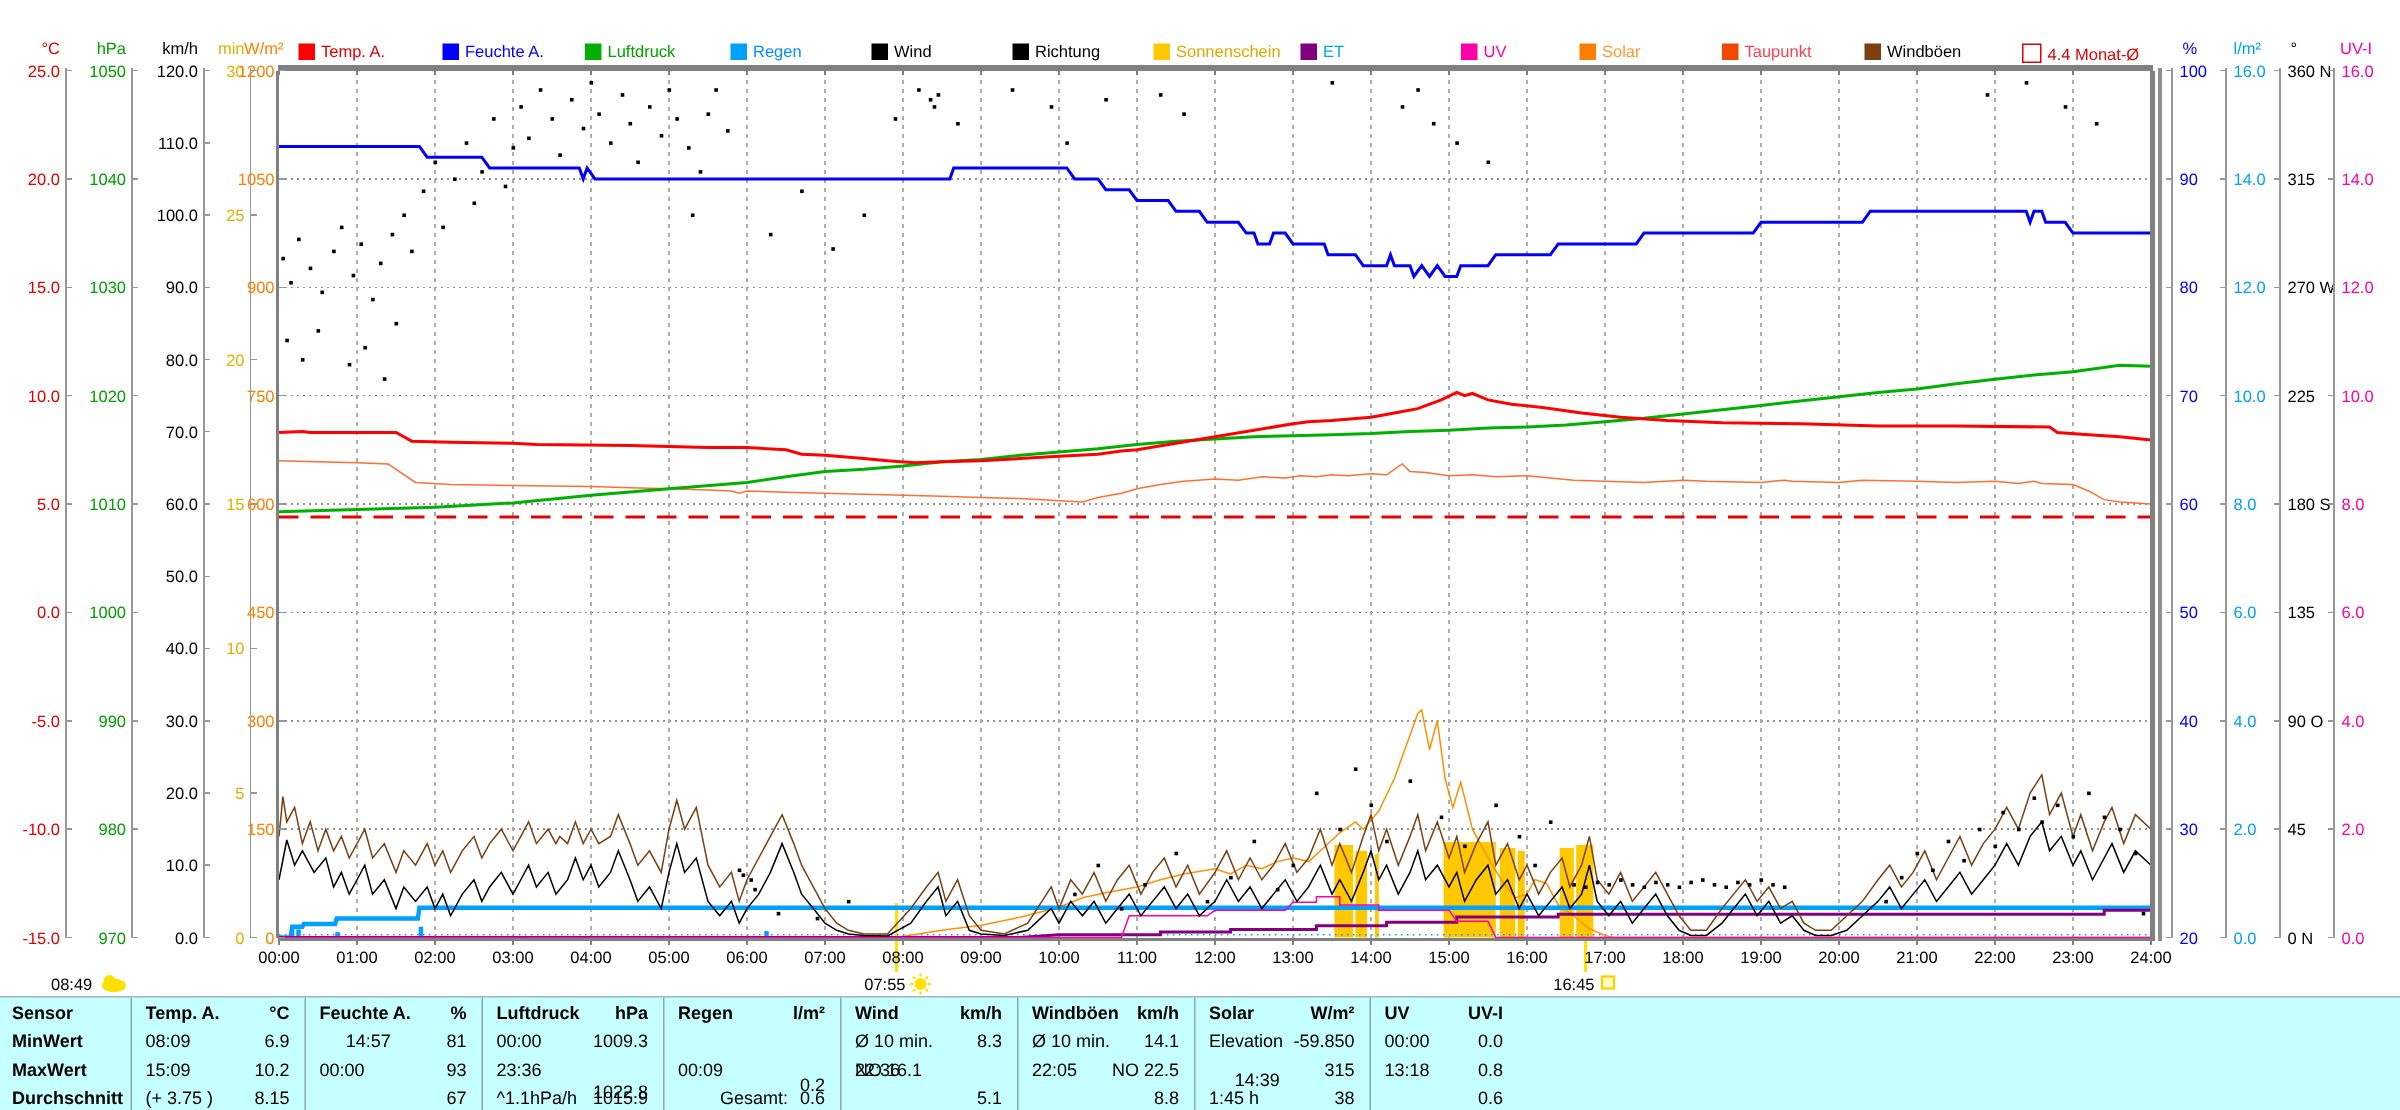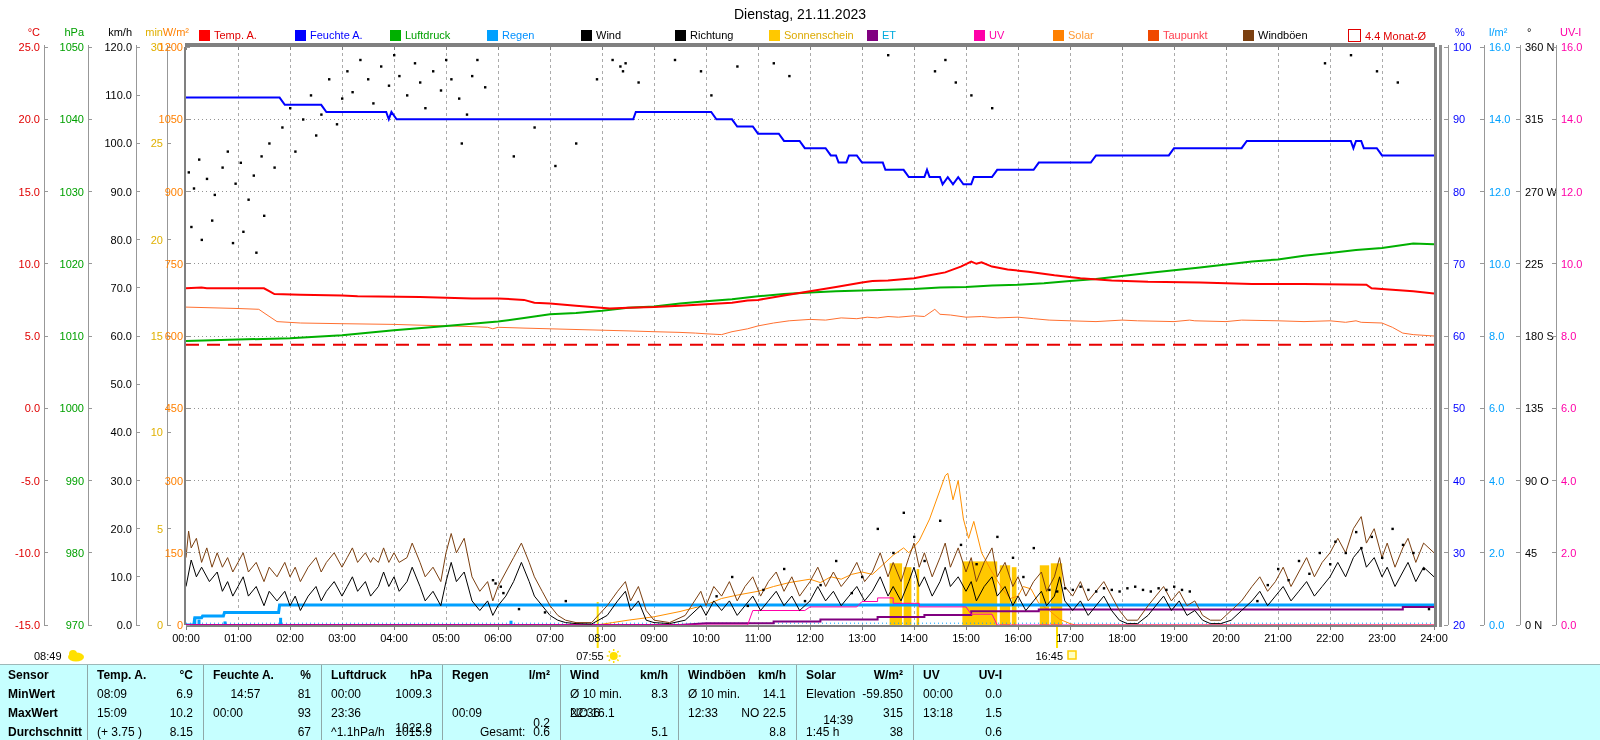--- a/index.html
+++ b/index.html
@@ -15,21 +15,20 @@
   #info-table{position:absolute;left:0;top:664px;width:1600px;height:76px;background:#C6FFFF;
     border-top:1px solid #9db8b8;font-size:12px;}
   .tcell{position:absolute;white-space:nowrap;overflow:hidden;color:#000;}
   .tbold{font-weight:bold;}
   .tsep{position:absolute;top:0;bottom:0;width:1px;background:#8fa8a8;}
 </style>
 </head>
 <body>
 <div id="stage">
 
-<div id="page-title">Dienstag, 21.11.2023</div>
 <div id="legend">
       <span class="lg-item" style="left: 199px; color: rgb(224, 0, 0);"><span class="lg-box" style="background: rgb(255, 0, 0);"></span>Temp. A.</span>
       <span class="lg-item" style="left: 295px; color: rgb(0, 0, 255);"><span class="lg-box" style="background: rgb(0, 0, 255);"></span>Feuchte A.</span>
       <span class="lg-item" style="left: 390px; color: rgb(0, 160, 0);"><span class="lg-box" style="background: rgb(0, 176, 0);"></span>Luftdruck</span>
       <span class="lg-item" style="left: 487px; color: rgb(0, 144, 255);"><span class="lg-box" style="background: rgb(0, 160, 255);"></span>Regen</span>
       <span class="lg-item" style="left: 581px; color: rgb(0, 0, 0);"><span class="lg-box" style="background: rgb(0, 0, 0);"></span>Wind</span>
       <span class="lg-item" style="left: 675px; color: rgb(0, 0, 0);"><span class="lg-box" style="background: rgb(0, 0, 0);"></span>Richtung</span>
       <span class="lg-item" style="left: 769px; color: rgb(221, 170, 0);"><span class="lg-box" style="background: rgb(255, 200, 0);"></span>Sonnenschein</span>
       <span class="lg-item" style="left: 867px; color: rgb(0, 170, 221);"><span class="lg-box" style="background: rgb(128, 0, 128);"></span>ET</span>
       <span class="lg-item" style="left: 974px; color: rgb(255, 0, 168);"><span class="lg-box" style="background: rgb(255, 0, 168);"></span>UV</span>
@@ -612,33 +611,33 @@
       <div class="tcell tbold" style="left: 570px; width: 98px; text-align: right; top: 3px;">km/h</div>
       <div class="tcell" style="left: 570px; width: 64.9px; text-align: left; top: 22px;">Ø 10 min.</div>
       <div class="tcell" style="left: 570px; width: 98px; text-align: right; top: 22px;">8.3</div>
       <div class="tcell" style="left: 570px; width: 64.9px; text-align: left; top: 41px;">22:36</div>
       <div class="tcell" style="left: 570px; width: 98px; text-align: left; top: 41px;">NO 16.1</div>
       <div class="tcell" style="left: 570px; width: 98px; text-align: right; top: 60px;">5.1</div>
       <div class="tcell tbold" style="left: 688px; width: 98px; text-align: left; top: 3px;">Windböen</div>
       <div class="tcell tbold" style="left: 688px; width: 98px; text-align: right; top: 3px;">km/h</div>
       <div class="tcell" style="left: 688px; width: 64.9px; text-align: left; top: 22px;">Ø 10 min.</div>
       <div class="tcell" style="left: 688px; width: 98px; text-align: right; top: 22px;">14.1</div>
-      <div class="tcell" style="left: 688px; width: 64.9px; text-align: left; top: 41px;">12:33</div>
+      <div class="tcell" style="left: 688px; width: 64.9px; text-align: left; top: 41px;">22:05</div>
       <div class="tcell" style="left: 688px; width: 98px; text-align: right; top: 41px;">NO 22.5</div>
       <div class="tcell" style="left: 688px; width: 98px; text-align: right; top: 60px;">8.8</div>
       <div class="tcell tbold" style="left: 806px; width: 97px; text-align: left; top: 3px;">Solar</div>
       <div class="tcell tbold" style="left: 806px; width: 97px; text-align: right; top: 3px;">W/m²</div>
       <div class="tcell" style="left: 806px; width: 64.35px; text-align: left; top: 22px;">Elevation</div>
       <div class="tcell" style="left: 806px; width: 97px; text-align: right; top: 22px;">-59.850</div>
       <div class="tcell" style="left: 806px; width: 64.35px; text-align: center; top: 48px;">14:39</div>
       <div class="tcell" style="left: 806px; width: 97px; text-align: right; top: 41px;">315</div>
       <div class="tcell" style="left: 806px; width: 64.35px; text-align: left; top: 60px;">1:45 h</div>
       <div class="tcell" style="left: 806px; width: 97px; text-align: right; top: 60px;">38</div>
       <div class="tcell tbold" style="left: 923px; width: 79px; text-align: left; top: 3px;">UV</div>
       <div class="tcell tbold" style="left: 923px; width: 79px; text-align: right; top: 3px;">UV-I</div>
       <div class="tcell" style="left: 923px; width: 54.45px; text-align: left; top: 22px;">00:00</div>
       <div class="tcell" style="left: 923px; width: 79px; text-align: right; top: 22px;">0.0</div>
       <div class="tcell" style="left: 923px; width: 54.45px; text-align: left; top: 41px;">13:18</div>
-      <div class="tcell" style="left: 923px; width: 79px; text-align: right; top: 41px;">1.5</div>
+      <div class="tcell" style="left: 923px; width: 79px; text-align: right; top: 41px;">0.8</div>
       <div class="tcell" style="left: 923px; width: 79px; text-align: right; top: 60px;">0.6</div>
     </div>
 
 </div>
 
 </body></html>

